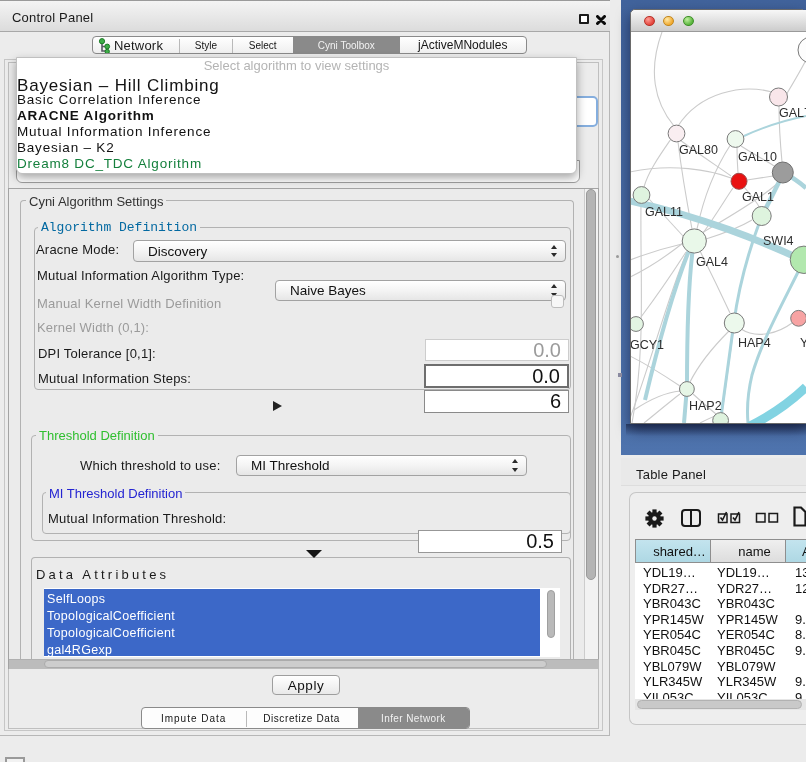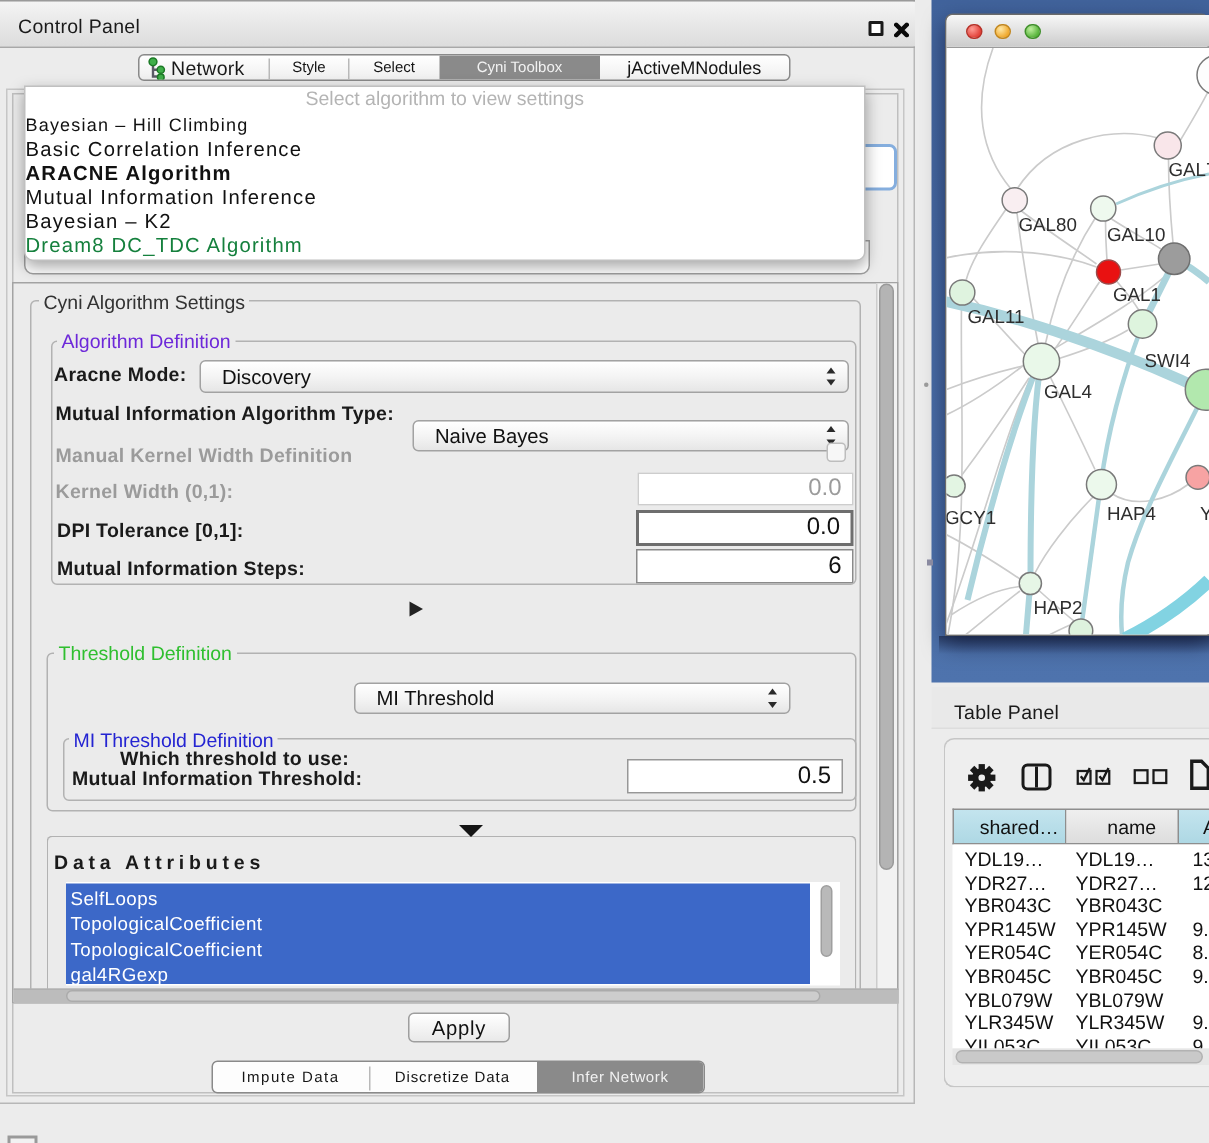--- a/index.html
+++ b/index.html
@@ -1,26 +1,26 @@
 <!DOCTYPE html>
 <html><head><meta charset="utf-8"><style>
 *{margin:0;padding:0;box-sizing:border-box;}
 html,body{width:806px;height:762px;}
 body{font-family:"Liberation Sans",sans-serif;background:#ececec;position:relative;overflow:hidden;}
 .abs{position:absolute;}
 .lbl{position:absolute;font-size:13px;color:#1a1a1a;white-space:nowrap;letter-spacing:0.2px;}
-.b{font-weight:bold;}
+.b{font-weight:normal;}
 .dis{color:#9b9b9b;}
 .grp{position:absolute;border:1px solid #b2b2b2;border-radius:4px;}
 .gl{position:absolute;font-size:13px;background:#ebebeb;padding:0 3px;white-space:nowrap;}
 .combo{position:absolute;border:1px solid #a2a2a2;border-radius:4px;background:linear-gradient(#ffffff,#f4f4f4 50%,#e6e6e6);box-shadow:inset 0 1px 0 rgba(255,255,255,.8);}
 .combo .ct{position:absolute;left:14px;top:0;bottom:0;display:flex;align-items:center;font-size:13.5px;color:#111;}
 .arrU{position:absolute;width:0;height:0;border-left:3.5px solid transparent;border-right:3.5px solid transparent;border-bottom:4.5px solid #2a2a2a;}
 .arrD{position:absolute;width:0;height:0;border-left:3.5px solid transparent;border-right:3.5px solid transparent;border-top:4.5px solid #2a2a2a;}
-.tf{position:absolute;background:#fff;display:flex;align-items:center;justify-content:flex-end;font-size:16px;color:#111;padding-right:7px;}
+.tf{position:absolute;background:#fff;display:flex;align-items:center;justify-content:flex-end;font-size:20px;color:#111;padding-right:7px;margin-top:24px;}
 .seg{display:flex;align-items:center;justify-content:center;font-size:10px;color:#151515;height:100%;}
 .network-label{font-size:12.5px;fill:#2e2e2e;}
 </style></head>
 <body>
 
 <div class="abs" id="cp" style="left:0;top:0;width:610px;height:736px;background:#ececec;border-right:1px solid #b7b7b7;border-bottom:1px solid #b7b7b7;">
 
   <div class="abs" style="left:0;top:0;width:610px;height:32px;background:linear-gradient(#f4f4f4,#dcdcdc);border-top:1px solid #9a9a9a;border-bottom:1px solid #a8a8a8;"></div>
   <div class="lbl" style="left:12px;top:10px;">Control Panel</div>
 
@@ -49,21 +49,21 @@
     <circle cx="11.2" cy="15.5" r="2.2" fill="#3fae49" stroke="#1c7a26" stroke-width="1"></circle>
   </svg>
 
   <div class="abs" style="left:8px;top:188px;width:591px;height:481px;border:1px solid #a3a3a3;background:#ebebeb;overflow:hidden;">
   </div>
 
   <div class="grp" style="left:20px;top:200px;width:554px;height:462px;border-bottom:none;border-radius:4px 4px 0 0;"></div>
   <div class="gl" style="left:26px;top:194px;color:#333;">Cyni Algorithm Settings</div>
 
   <div class="grp" style="left:34px;top:227px;width:537px;height:163px;"></div>
-  <div class="gl" style="left:38px;top:220px;color:#6d28d9;">Algorithm Definition</div>
+  <div class="gl" style="left:38px;top:220px;color:#0369a1;font-family:Liberation Mono, monospace;">Algorithm Definition</div>
 
   <div class="lbl b" style="left:36px;top:242px;">Aracne Mode:</div>
   <div class="combo" style="left:133px;top:240px;width:433px;height:22px;">
     <div class="ct">Discovery</div>
     <div class="arrU" style="right:8px;top:4px;"></div>
     <div class="arrD" style="right:8px;bottom:4px;"></div>
   </div>
 
   <div class="lbl b" style="left:37px;top:268px;">Mutual Information Algorithm Type:</div>
   <div class="combo" style="left:275px;top:280px;width:291px;height:21px;">
@@ -82,21 +82,21 @@
   <div class="tf" style="left:424px;top:340px;width:145px;height:24px;border:2px solid #6e6e6e;">0.0</div>
 
   <div class="lbl b" style="left:38px;top:371px;">Mutual Information Steps:</div>
   <div class="tf" style="left:424px;top:366px;width:145px;height:23px;border:1px solid #8a8a8a;">6</div>
 
   <div class="abs" style="left:273px;top:401px;width:0;height:0;border-top:5.5px solid transparent;border-bottom:5.5px solid transparent;border-left:9px solid #222;"></div>
 
   <div class="grp" style="left:31px;top:435px;width:540px;height:106px;"></div>
   <div class="gl" style="left:36px;top:428px;color:#2fbf2f;">Threshold Definition</div>
 
-  <div class="lbl b" style="left:80px;top:458px;margin-top:40px;">Which threshold to use:</div>
+  <div class="lbl b" style="left:80px;top:458px;">Which threshold to use:</div>
   <div class="combo" style="left:236px;top:455px;width:291px;height:21px;">
     <div class="ct">MI Threshold</div>
     <div class="arrU" style="right:8px;top:3px;"></div>
     <div class="arrD" style="right:8px;bottom:3px;"></div>
   </div>
 
   <div class="grp" style="left:42px;top:492px;width:529px;height:42px;"></div>
   <div class="gl" style="left:46px;top:486px;color:#2424d2;">MI Threshold Definition</div>
 
   <div class="lbl b" style="left:48px;top:511px;">Mutual Information Threshold:</div>
@@ -131,21 +131,21 @@
     <div class="seg" style="width:112px;background:#8a8a8a;color:#f2f2f2;letter-spacing:0.4px;">Infer Network</div>
   </div>
 </div>
 
 <div class="abs" style="left:16px;top:160px;width:564px;height:23px;border:1px solid #9f9f9f;border-radius:0 0 6px 6px;background:#fff;"></div>
 
 <div class="abs" style="left:569px;top:96px;width:29px;height:31px;border:2px solid #85aede;border-radius:5px;background:#fff;"></div>
 
 <div class="abs" style="left:16px;top:57px;width:561px;height:117px;background:#fff;border:1px solid #c0c0c0;border-radius:0 0 6px 6px;box-shadow:0 4px 10px rgba(0,0,0,.35);"></div>
 <div class="abs" style="left:16px;top:58px;width:561px;height:15px;display:flex;justify-content:center;font-size:13px;color:#b4b4b4;">Select algorithm to view settings</div>
-<div class="abs" style="left:17px;top:76px;font-size:12px;letter-spacing:0.8px;color:#111;">Bayesian – Hill Climbing</div>
+<div class="abs" style="left:17px;top:76px;font-size:17px;letter-spacing:0.8px;color:#111;">Bayesian – Hill Climbing</div>
 <div class="abs" style="left:17px;top:92px;font-size:13.5px;letter-spacing:0.8px;color:#111;">Basic Correlation Inference</div>
 <div class="abs" style="left:17px;top:108px;font-size:13.5px;letter-spacing:0.8px;color:#111;font-weight:bold;">ARACNE Algorithm</div>
 <div class="abs" style="left:17px;top:124px;font-size:13.5px;letter-spacing:0.8px;color:#111;">Mutual Information Inference</div>
 <div class="abs" style="left:17px;top:140px;font-size:13.5px;letter-spacing:0.8px;color:#111;">Bayesian – K2</div>
 <div class="abs" style="left:17px;top:156px;font-size:13.5px;letter-spacing:0.8px;color:#15803d;">Dream8 DC_TDC Algorithm</div>
 
 <div class="abs" style="left:621px;top:0;width:185px;height:455px;background:linear-gradient(#41639c,#4e73ad);"></div>
 
 <div class="abs" style="left:630px;top:9px;width:176px;height:415px;background:#fff;border:1px solid #6a6a6a;border-radius:5px 5px 0 0;box-shadow:0 6px 14px rgba(0,0,30,.5);"></div>
 <div class="abs" style="left:631px;top:10px;width:175px;height:22px;background:linear-gradient(#f7f7f7,#cccccc);border-bottom:1px solid #9a9a9a;border-radius:5px 0 0 0;"></div>

